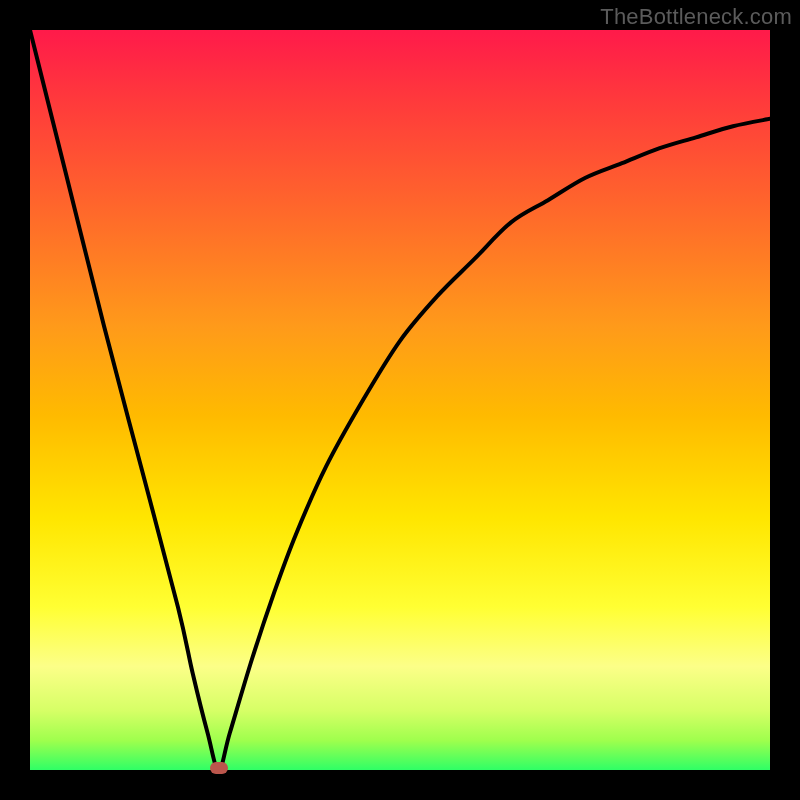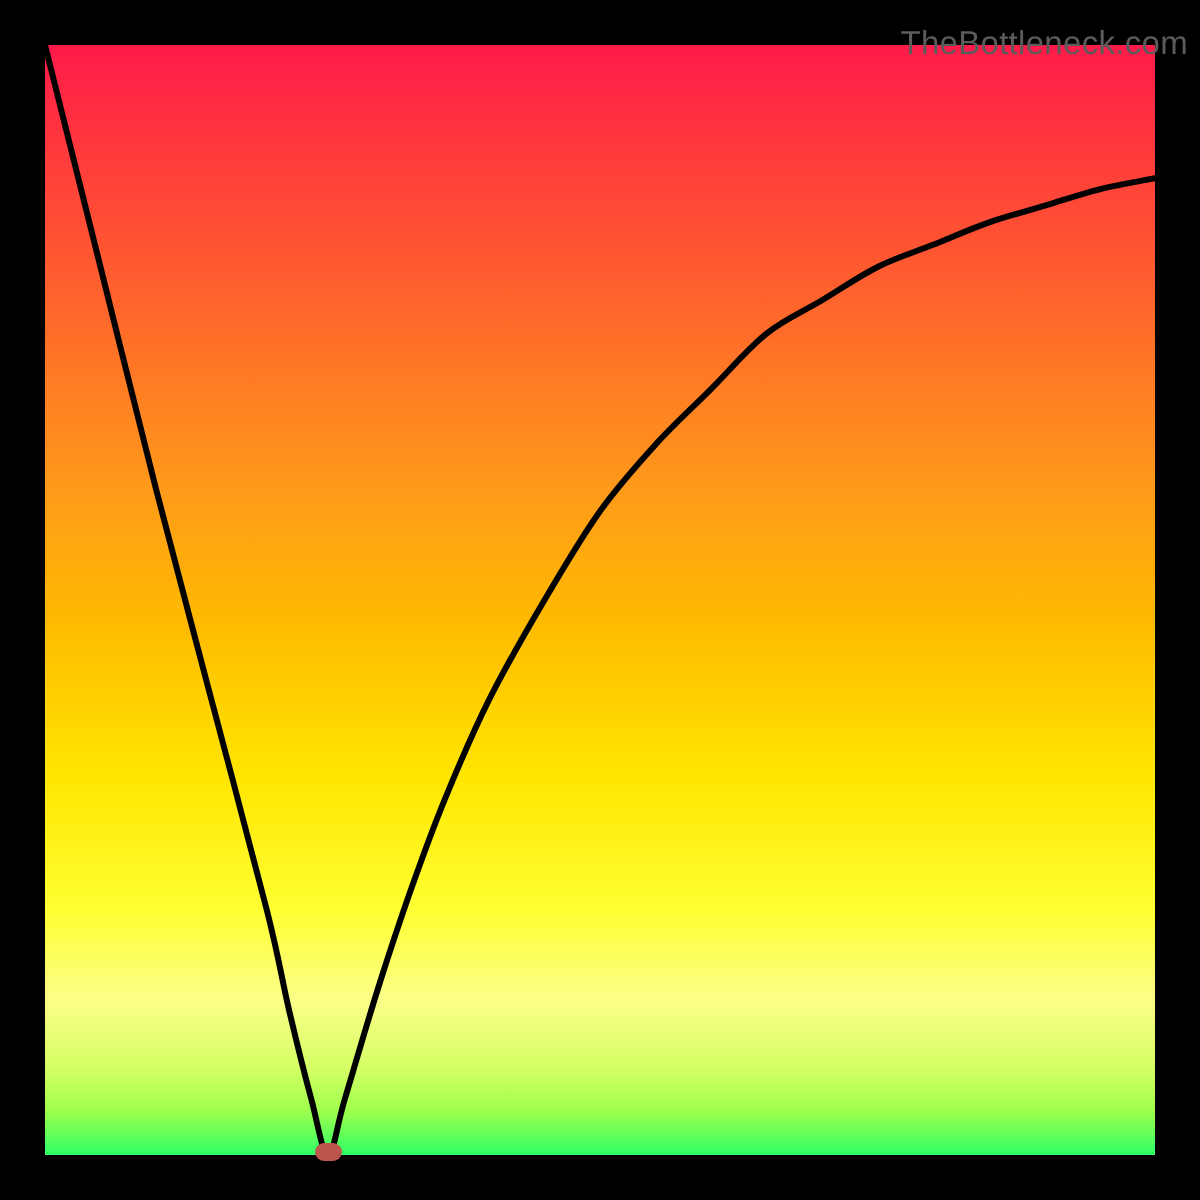--- a/index.html
+++ b/index.html
@@ -32,21 +32,21 @@
       #ffe600 66%,
       #ffff33 78%,
       #fcff88 86%,
       #d6ff66 92%,
       #9fff4d 96%,
       #2fff66 100%
     );
   }
   .watermark {
     position: absolute;
-    top: 16px;
+    top: 4px;
     right: 8px;
     color: #5b5b5b;
     font-size: 22px;
     font-weight: 500;
     letter-spacing: 0.2px;
     user-select: none;
   }
   svg.curve {
     position: absolute;
     left: 0;

